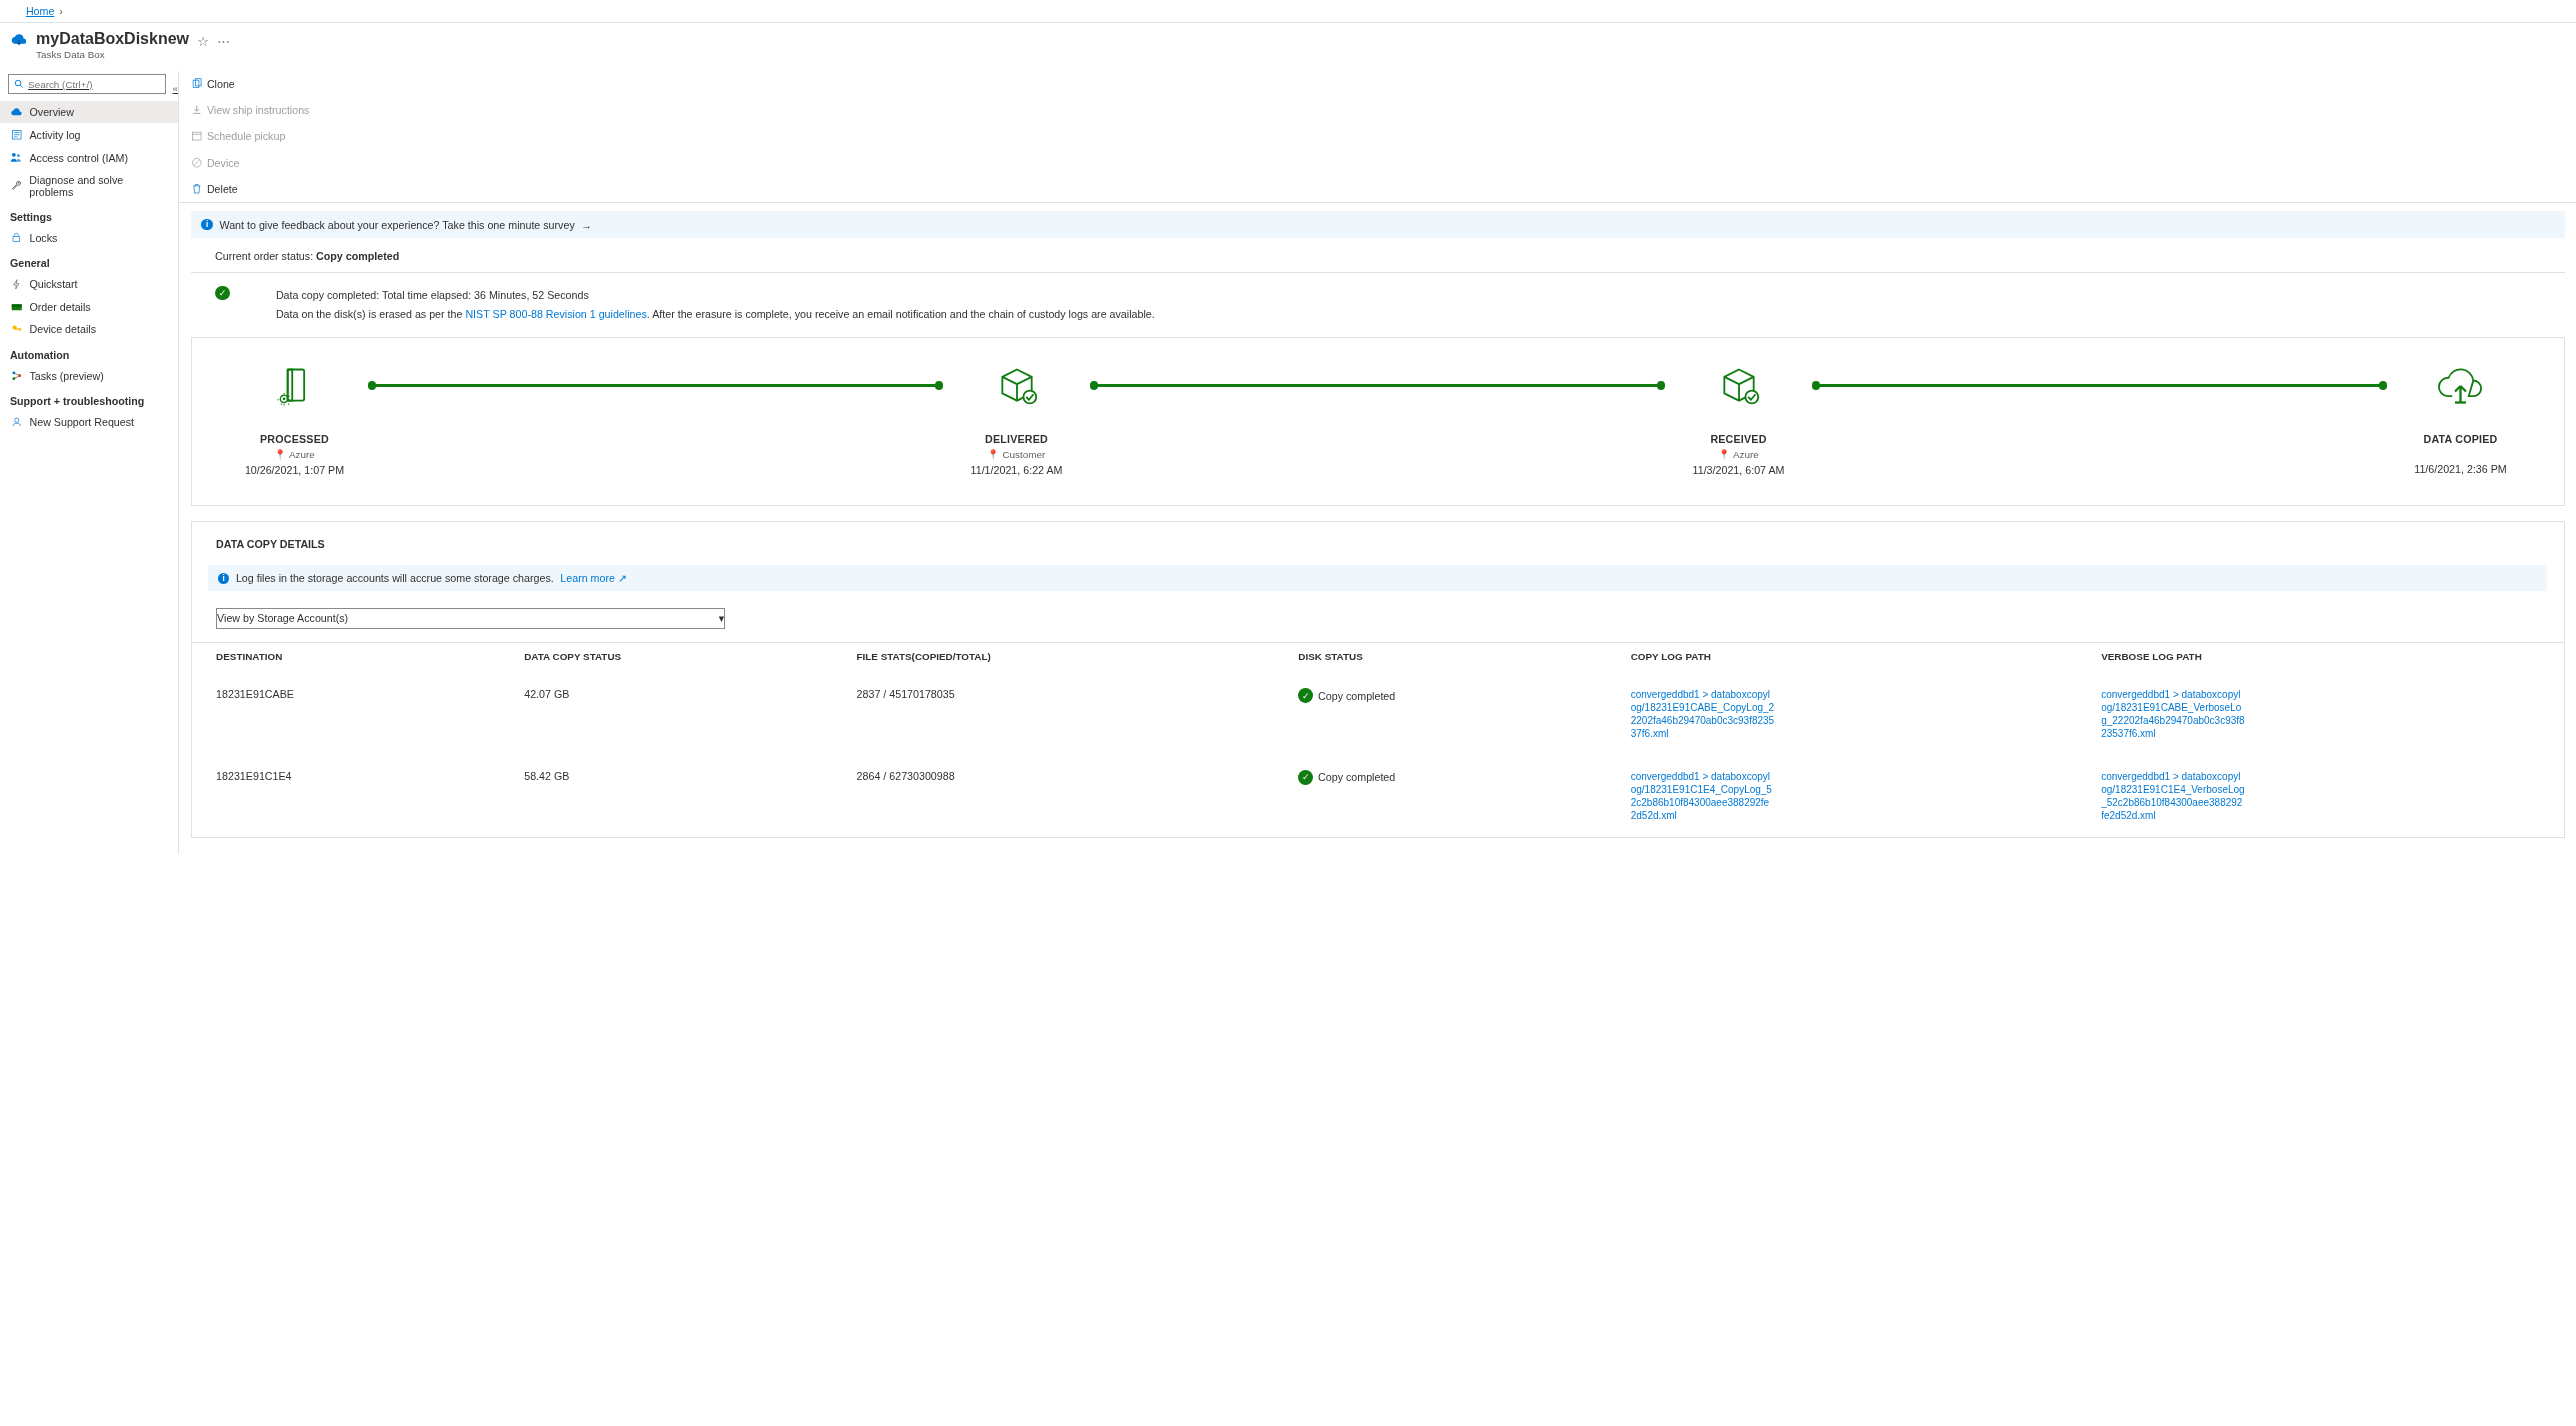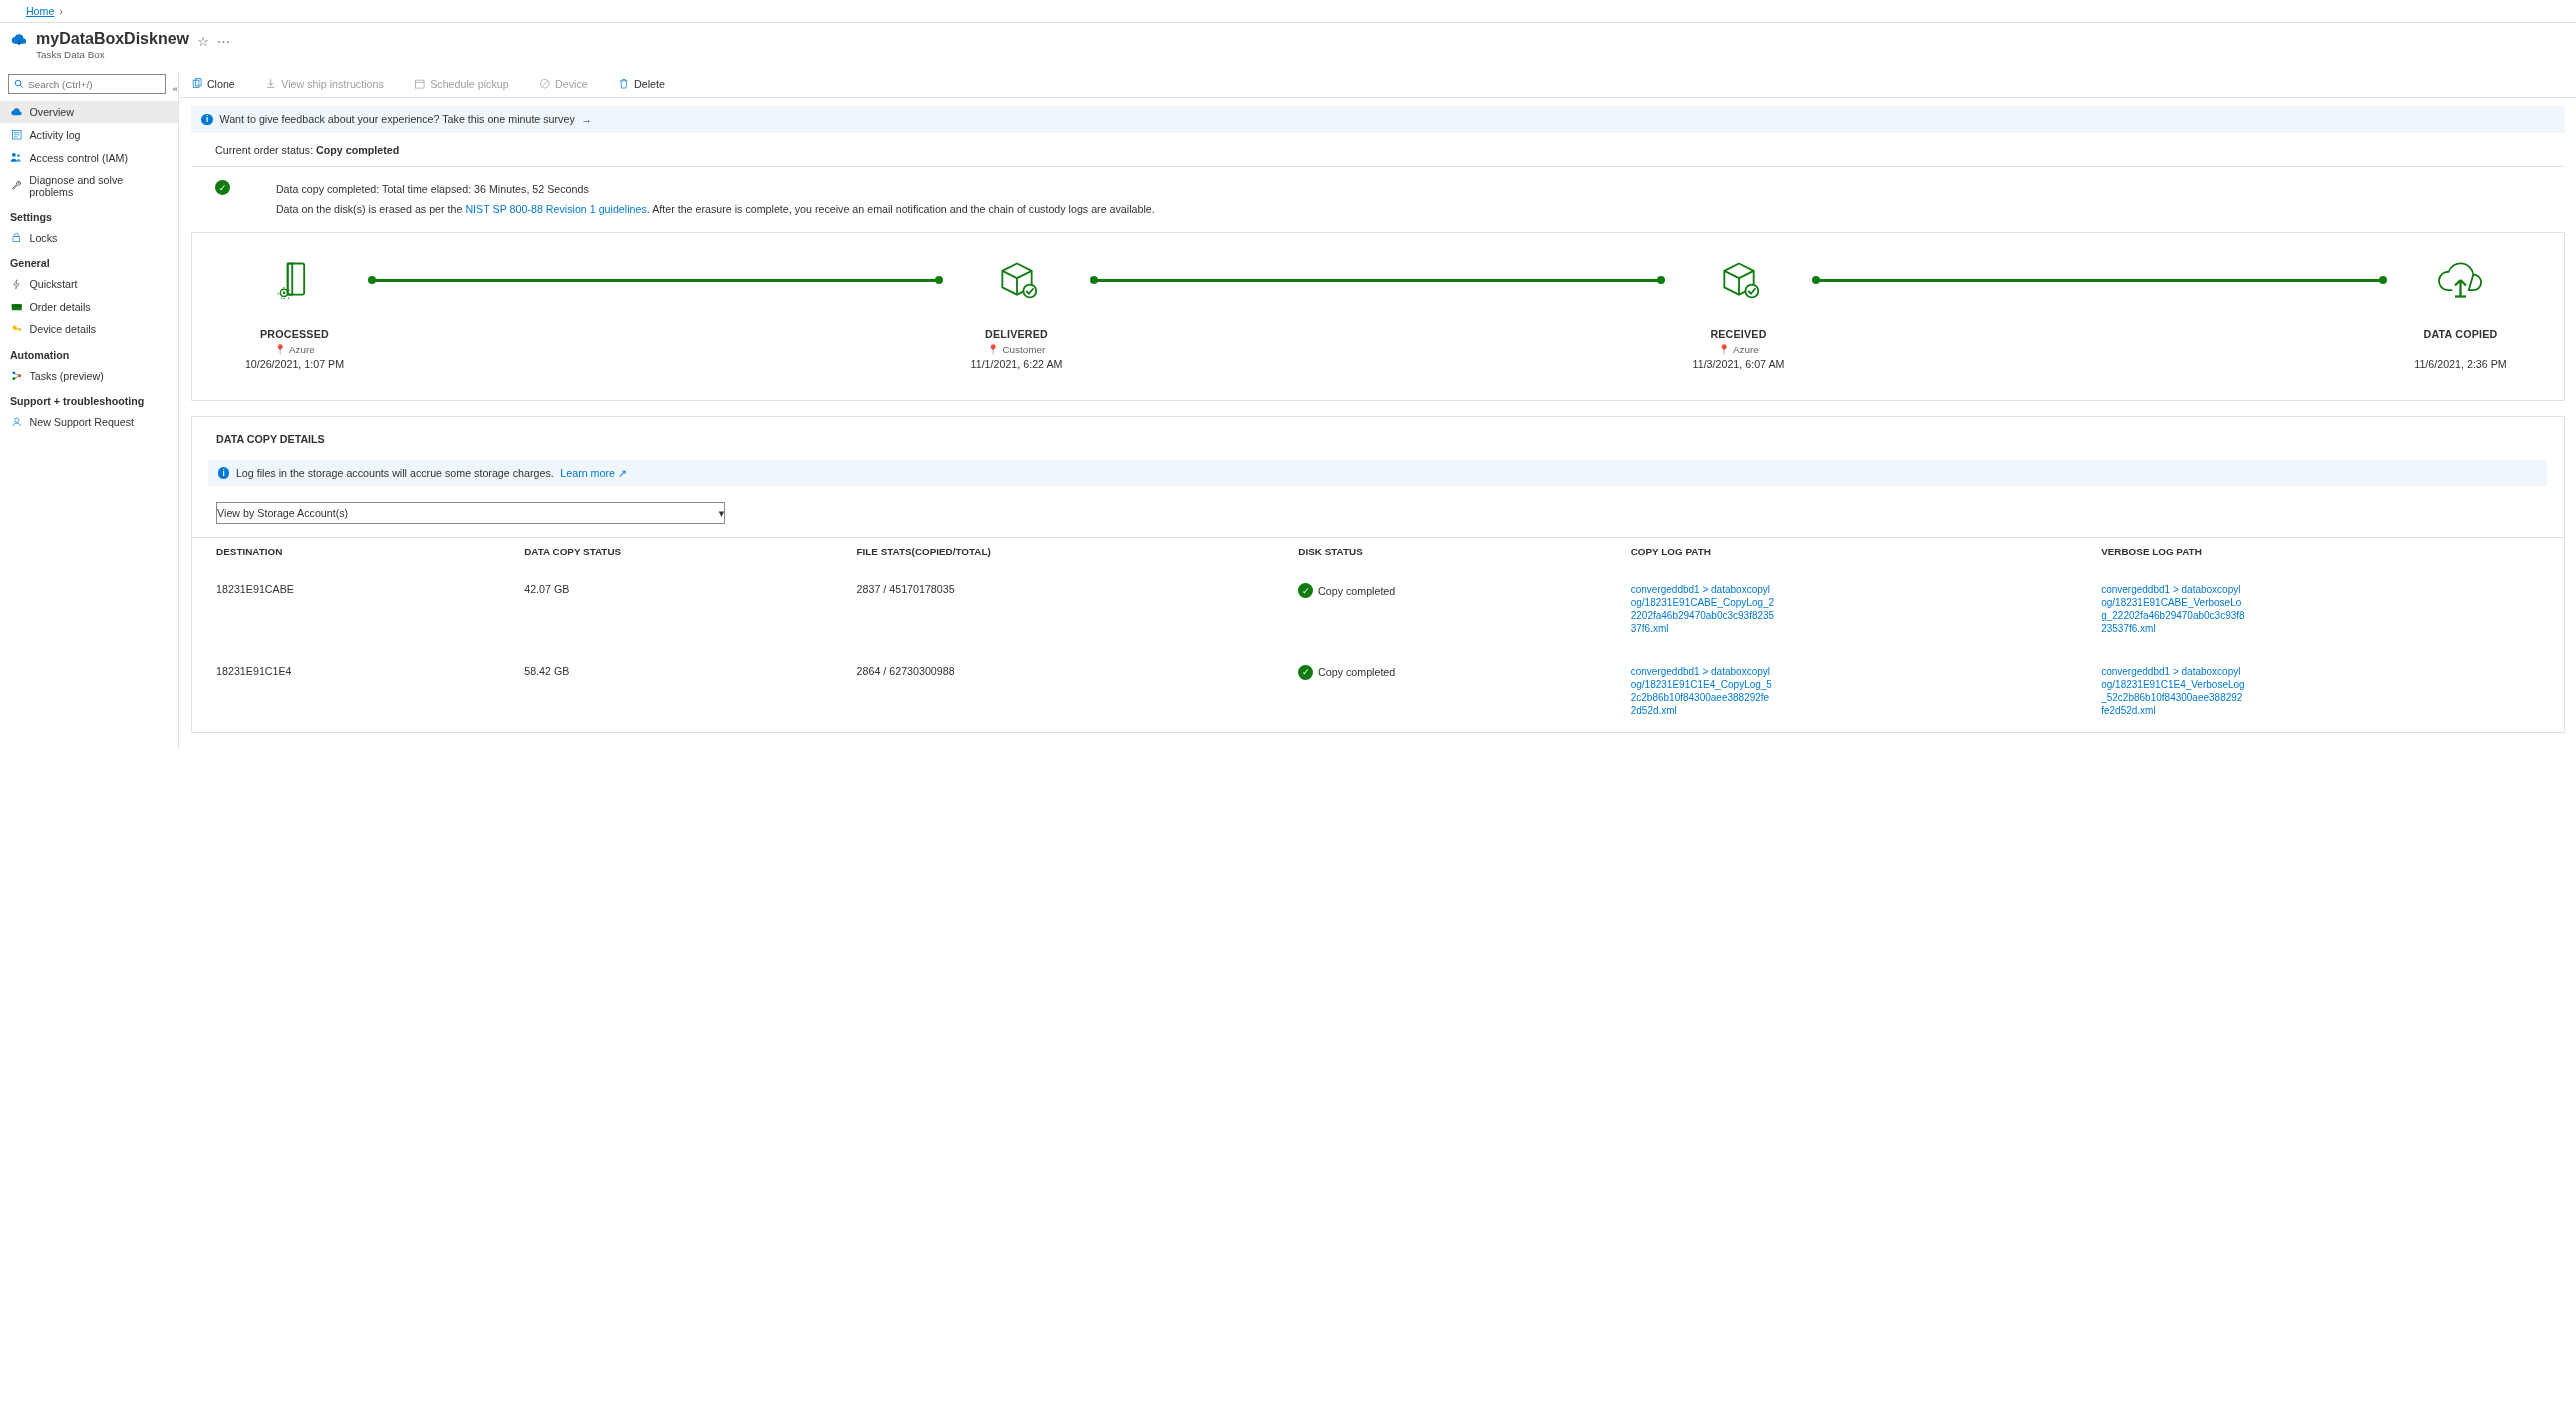--- a/index.html
+++ b/index.html
@@ -11,33 +11,33 @@
 .breadcrumb .chev { color: #605e5c; }
 
 .header-row { padding: 8.2px 9.9px 11.5px; display: flex; align-items: flex-start; gap: 8.2px; }
 .cloud-icon svg { width: 18px; height: 18px; }
 .res-title { font-size: 16px; font-weight: 600; line-height: 1; }
 .res-sub { font-size: 9.9px; color: #605e5c; margin-top: 1.6px; }
 .star-icon, .more-icon { color: #605e5c; cursor: pointer; font-size: 13px; padding-top: 3.3px; }
 
 .layout { display: flex; }
 .sidebar { width: 179px; border-right: 0.8px solid #e1e1e1; padding-bottom: 16.4px; }
-.search-row { padding: 3.3px 8.2px; display: flex; align-items: flex-end; gap: 6.6px; }
+.search-row { padding: 3.3px 8.2px; display: flex; align-items: flex-end; gap: 6.6px; text-decoration: underline; }
 .search-box { flex: 1; border: 0.8px solid #8a8886; height: 19.7px; display: flex; align-items: center; padding: 0 4.9px; gap: 4.1px; }
 .search-box input { border: none; outline: none; font-size: 9.9px; flex: 1; }
 .collapse-btn { font-size: 9.9px; color: #605e5c; cursor: pointer; }
 
 .nav-list { list-style: none; margin-top: 3.3px; }
 .nav-item { display: flex; align-items: center; gap: 6.6px; padding: 4.9px 9.9px; cursor: pointer; }
 .nav-item.active { background: #edebe9; }
 .nav-item .ic { width: 13px; height: 13px; display: inline-flex; align-items: center; justify-content: center; }
 .nav-group { padding: 8.2px 9.9px 3.3px; font-weight: 600; color: #323130; }
 
 .main { flex: 1; padding: 0 0 16.4px 0; }
-.toolbar { display: flex; align-items: center; gap: 30px; padding: 6.6px 11.5px; border-bottom: 0.8px solid #e1e1e1; }
+.toolbar { display: flex; gap: 14px; padding: 6.6px 11.5px; border-bottom: 0.8px solid #e1e1e1; flex-direction: column; }
 .tool-btn { display: inline-flex; align-items: center; gap: 4.1px; color: #323130; cursor: pointer; }
 .tool-btn.disabled { color: #a19f9d; cursor: default; }
 .tool-btn .t-ic { width: 12.3px; height: 12.3px; display: inline-flex; }
 
 .info-bar { margin: 8.2px 11.5px 0; background: #eff6fc; border: 0.8px solid #eff6fc; padding: 6.6px 9.9px; display: flex; align-items: center; gap: 6.6px; }
 .info-icon { width: 11.5px; height: 11.5px; border-radius: 50%; background: #0078d4; color: #fff; display: inline-flex; align-items: center; justify-content: center; font-size: 8.2px; font-weight: bold; flex-shrink: 0; }
 
 .status-line { padding: 11.5px 24.6px 9.9px; border-bottom: 0.8px solid #e1e1e1; margin: 0 11.5px; }
 .status-line b { font-weight: 600; }
 

